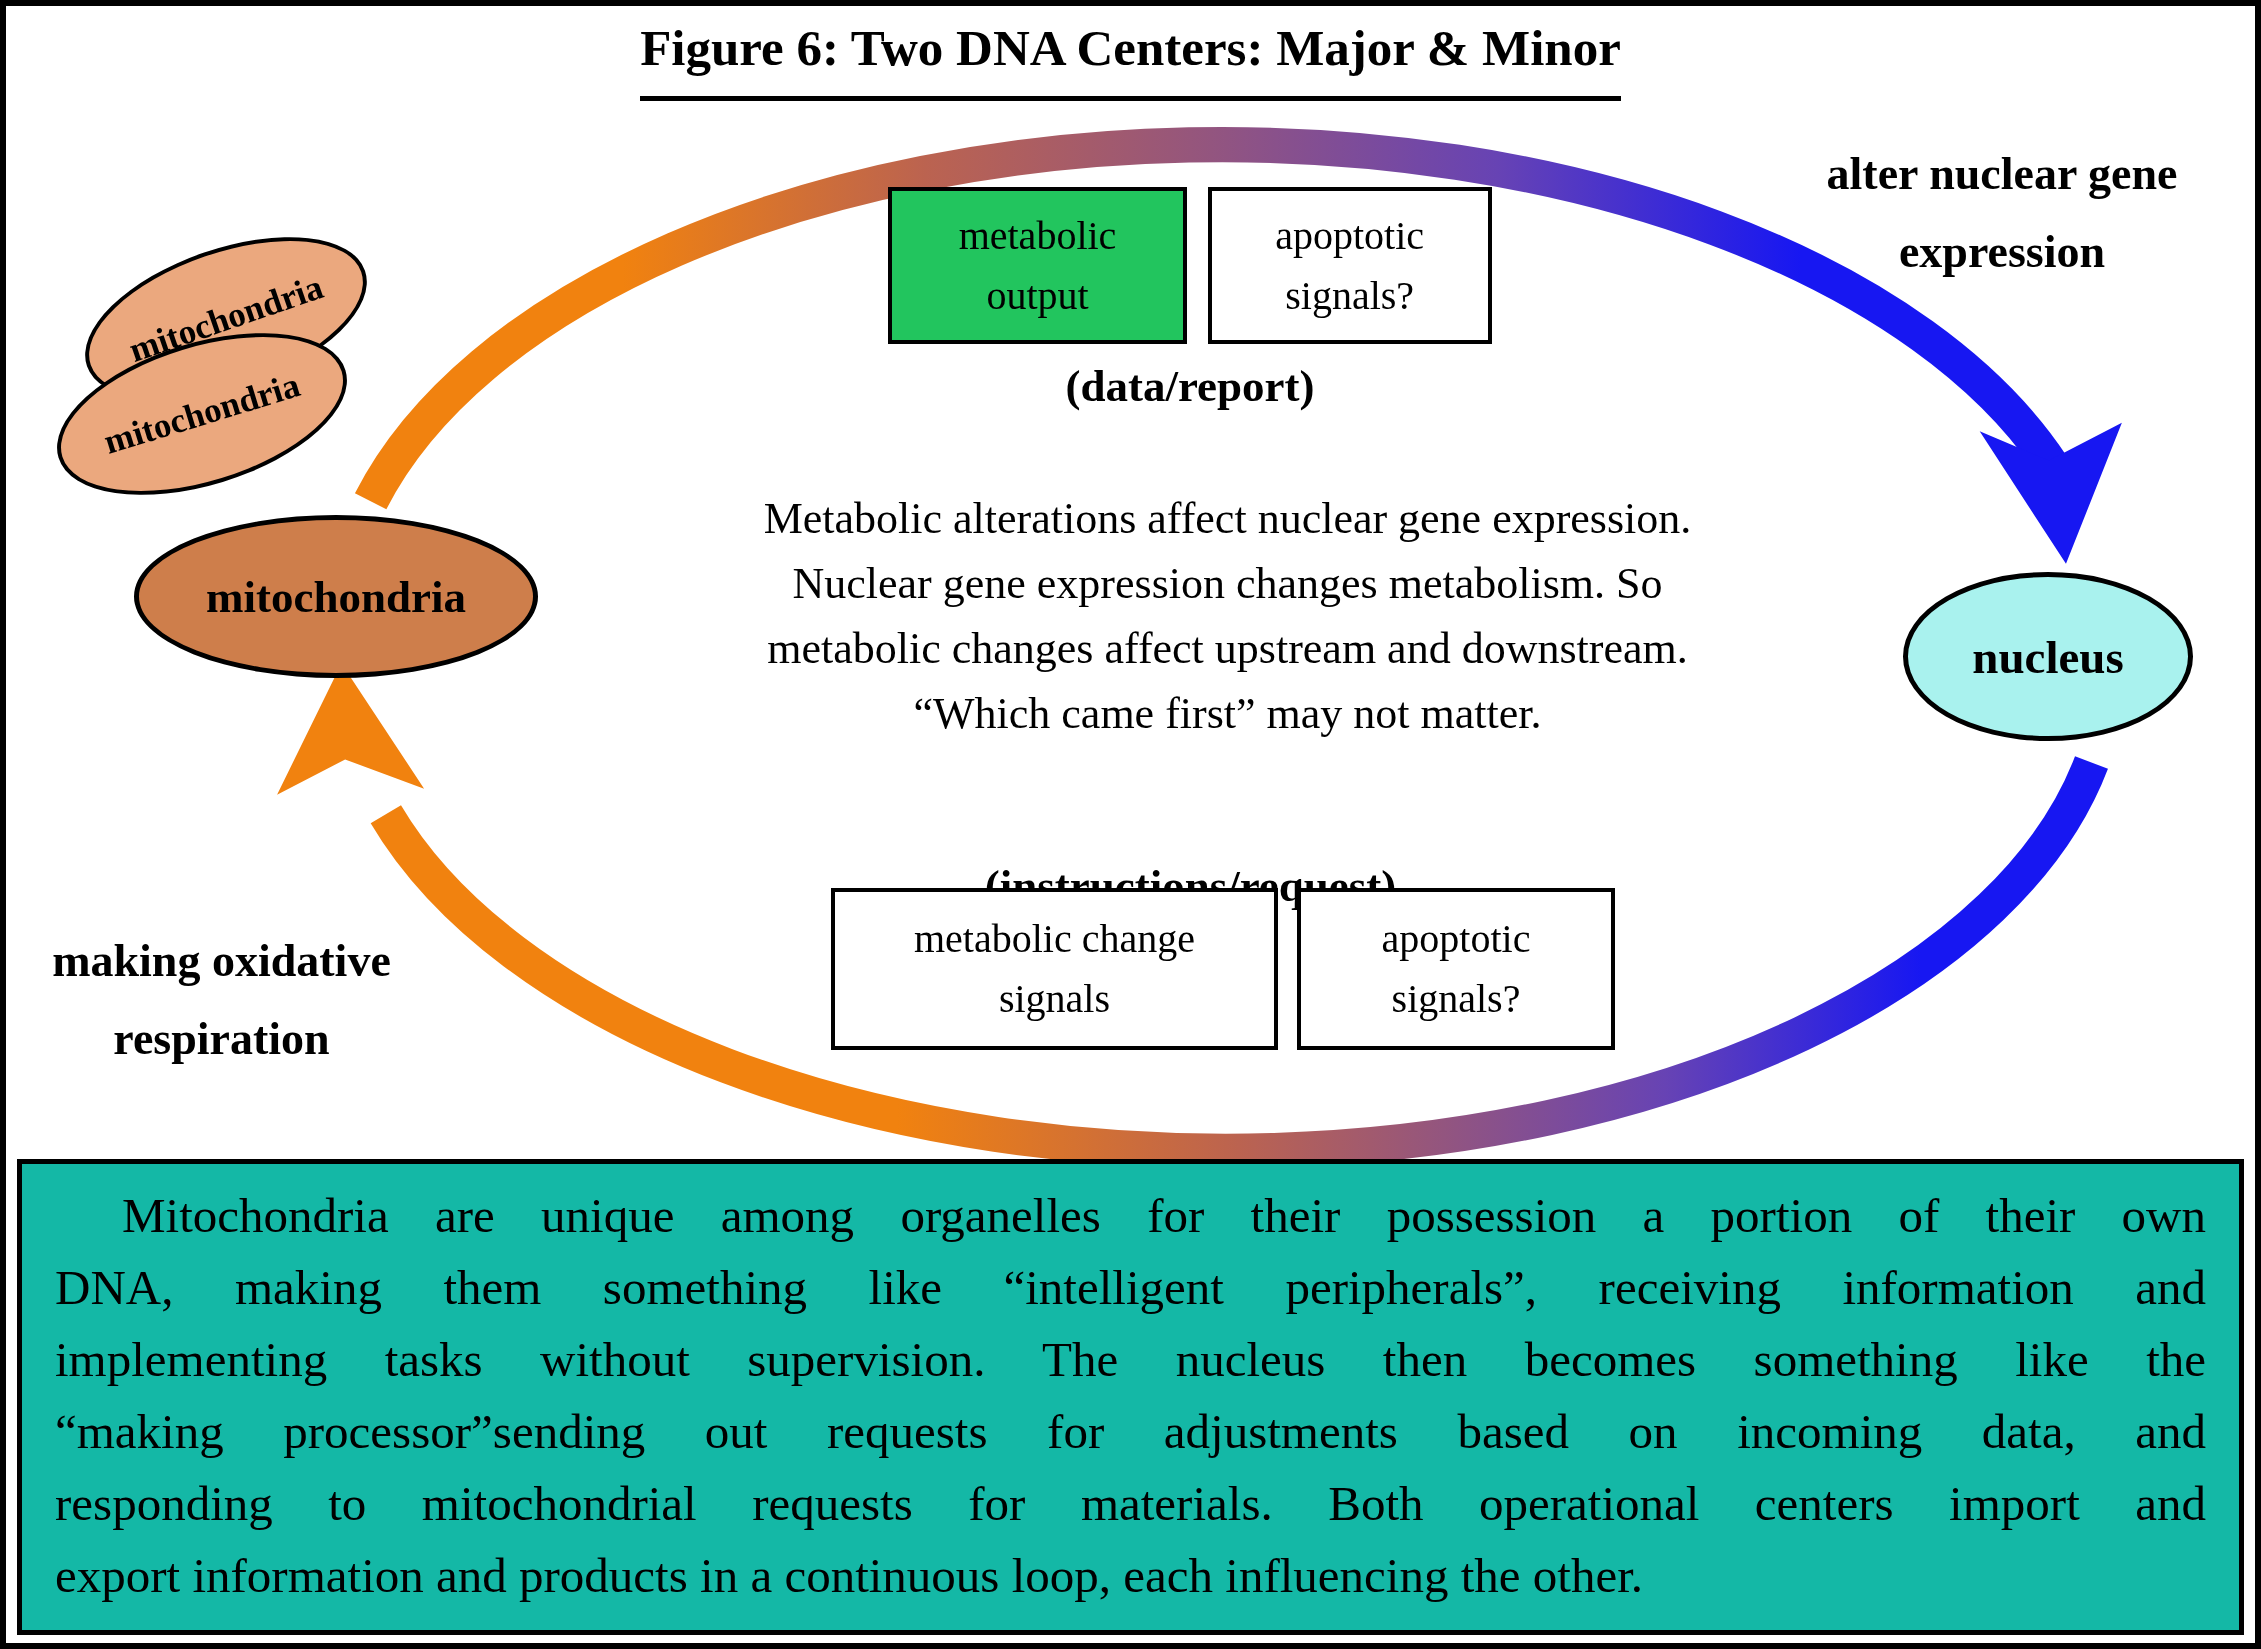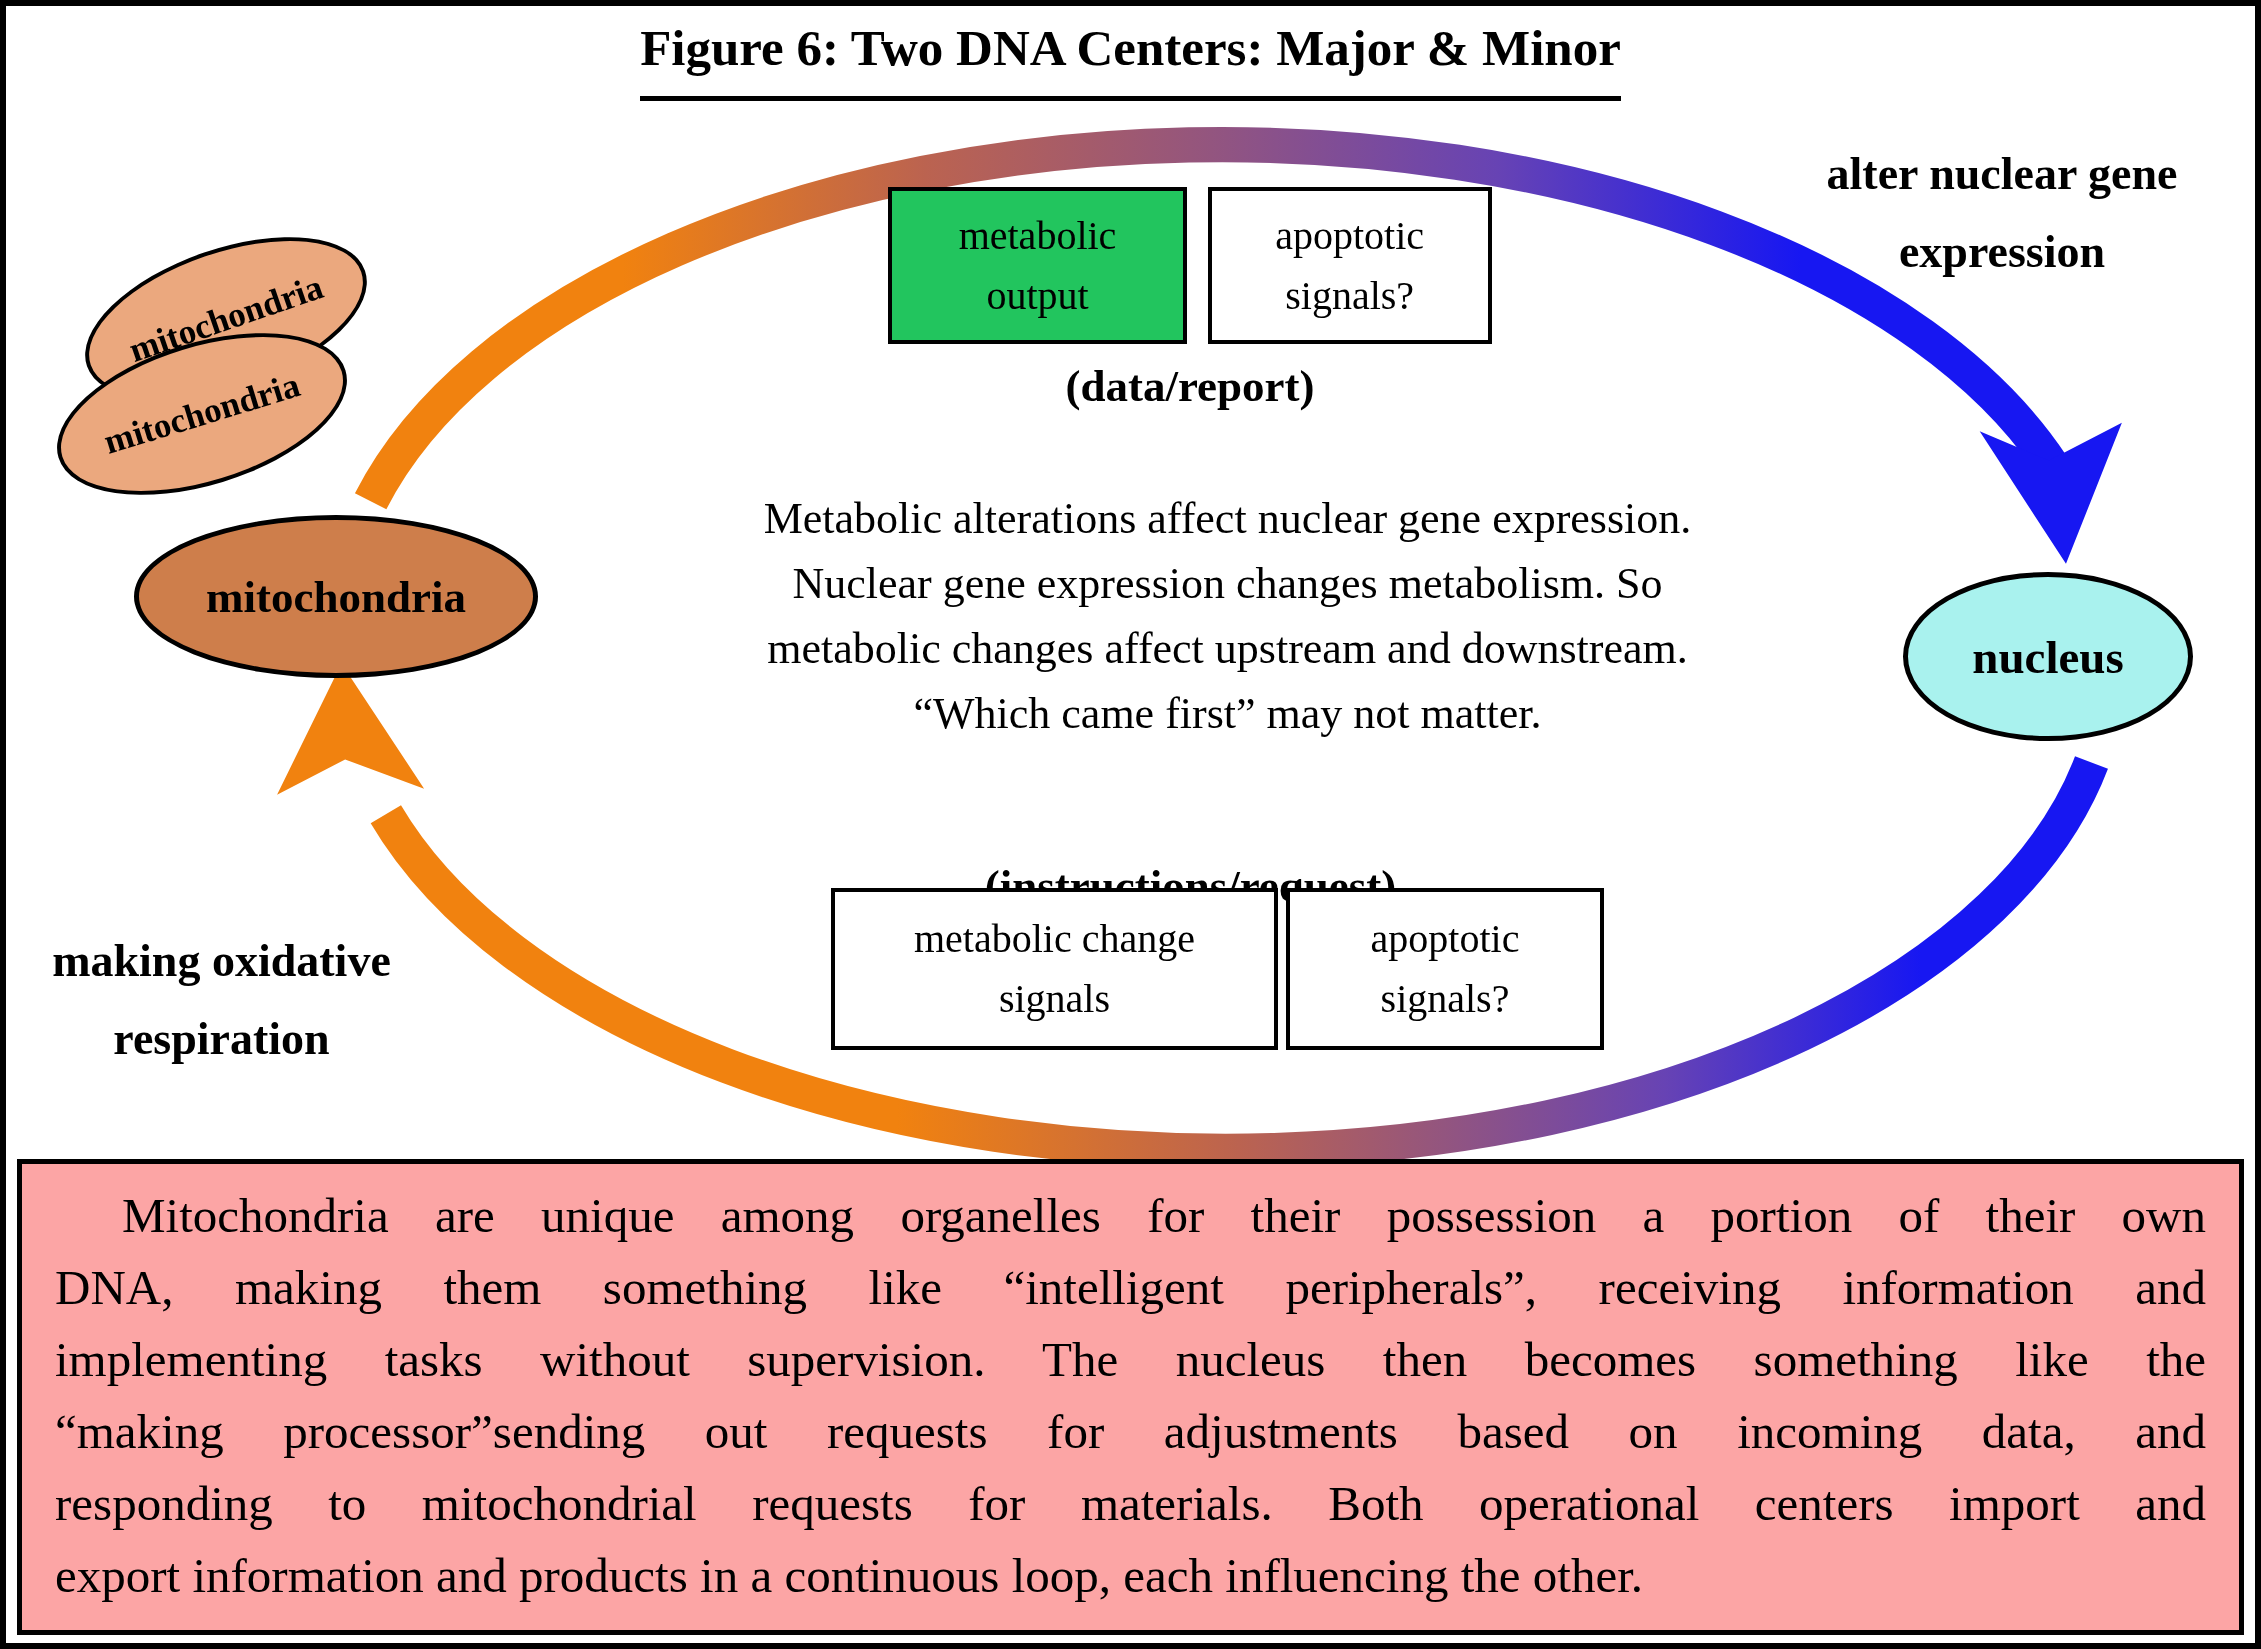--- a/index.html
+++ b/index.html
@@ -42,21 +42,21 @@
     z-index:5;
   }
   .lbl.tr{left:1756px;top:129px;width:480px;font-size:46px;line-height:78px;}
   .lbl.bl{left:18px;top:916px;width:395px;font-size:46px;line-height:78px;}
   .boxrow{
     position:absolute;
     display:flex;
     z-index:5;
   }
   .boxrow.toprow{left:882px;top:181px;gap:20.7px;}
-  .boxrow.bottomrow{left:825px;top:882px;gap:8px;}
+  .boxrow.bottomrow{left:825px;top:882px;gap:19px;}
   .wbox{
     box-sizing:border-box;
     border:4.3px solid #000;
     display:flex;flex-direction:column;
     align-items:center;justify-content:center;
     font-size:40px;line-height:60px;
     text-align:center;
   }
   .wbox.b-metabolic-output{width:299px;height:157px;}
   .wbox.b-apoptotic-top{width:284px;height:157px;}
@@ -179,21 +179,21 @@
     <div class="wbox b-metabolic-change" style="background: rgb(255, 255, 255);">
       <div>metabolic change</div>
       <div>signals</div>
     </div>
     <div class="wbox b-apoptotic-bottom" style="background: rgb(255, 255, 255);">
       <div>apoptotic</div>
       <div>signals?</div>
     </div>
   </div>
 
-  <div class="footer" style="background: #fca5a5;">
+  <div class="footer" style="background: #14b8a6;">
     <div class="jline indent">Mitochondria are unique among organelles for their possession a portion of their own</div>
     <div class="jline">DNA, making them something like “intelligent peripherals”, receiving information and</div>
     <div class="jline">implementing tasks without supervision. The nucleus then becomes something like the</div>
     <div class="jline">“making processor”sending out requests for adjustments based on incoming data, and</div>
     <div class="jline">responding to mitochondrial requests for materials. Both operational centers import and</div>
     <div class="lastline">export information and products in a continuous loop, each influencing the other.</div>
   </div>
 
 </div>
 

